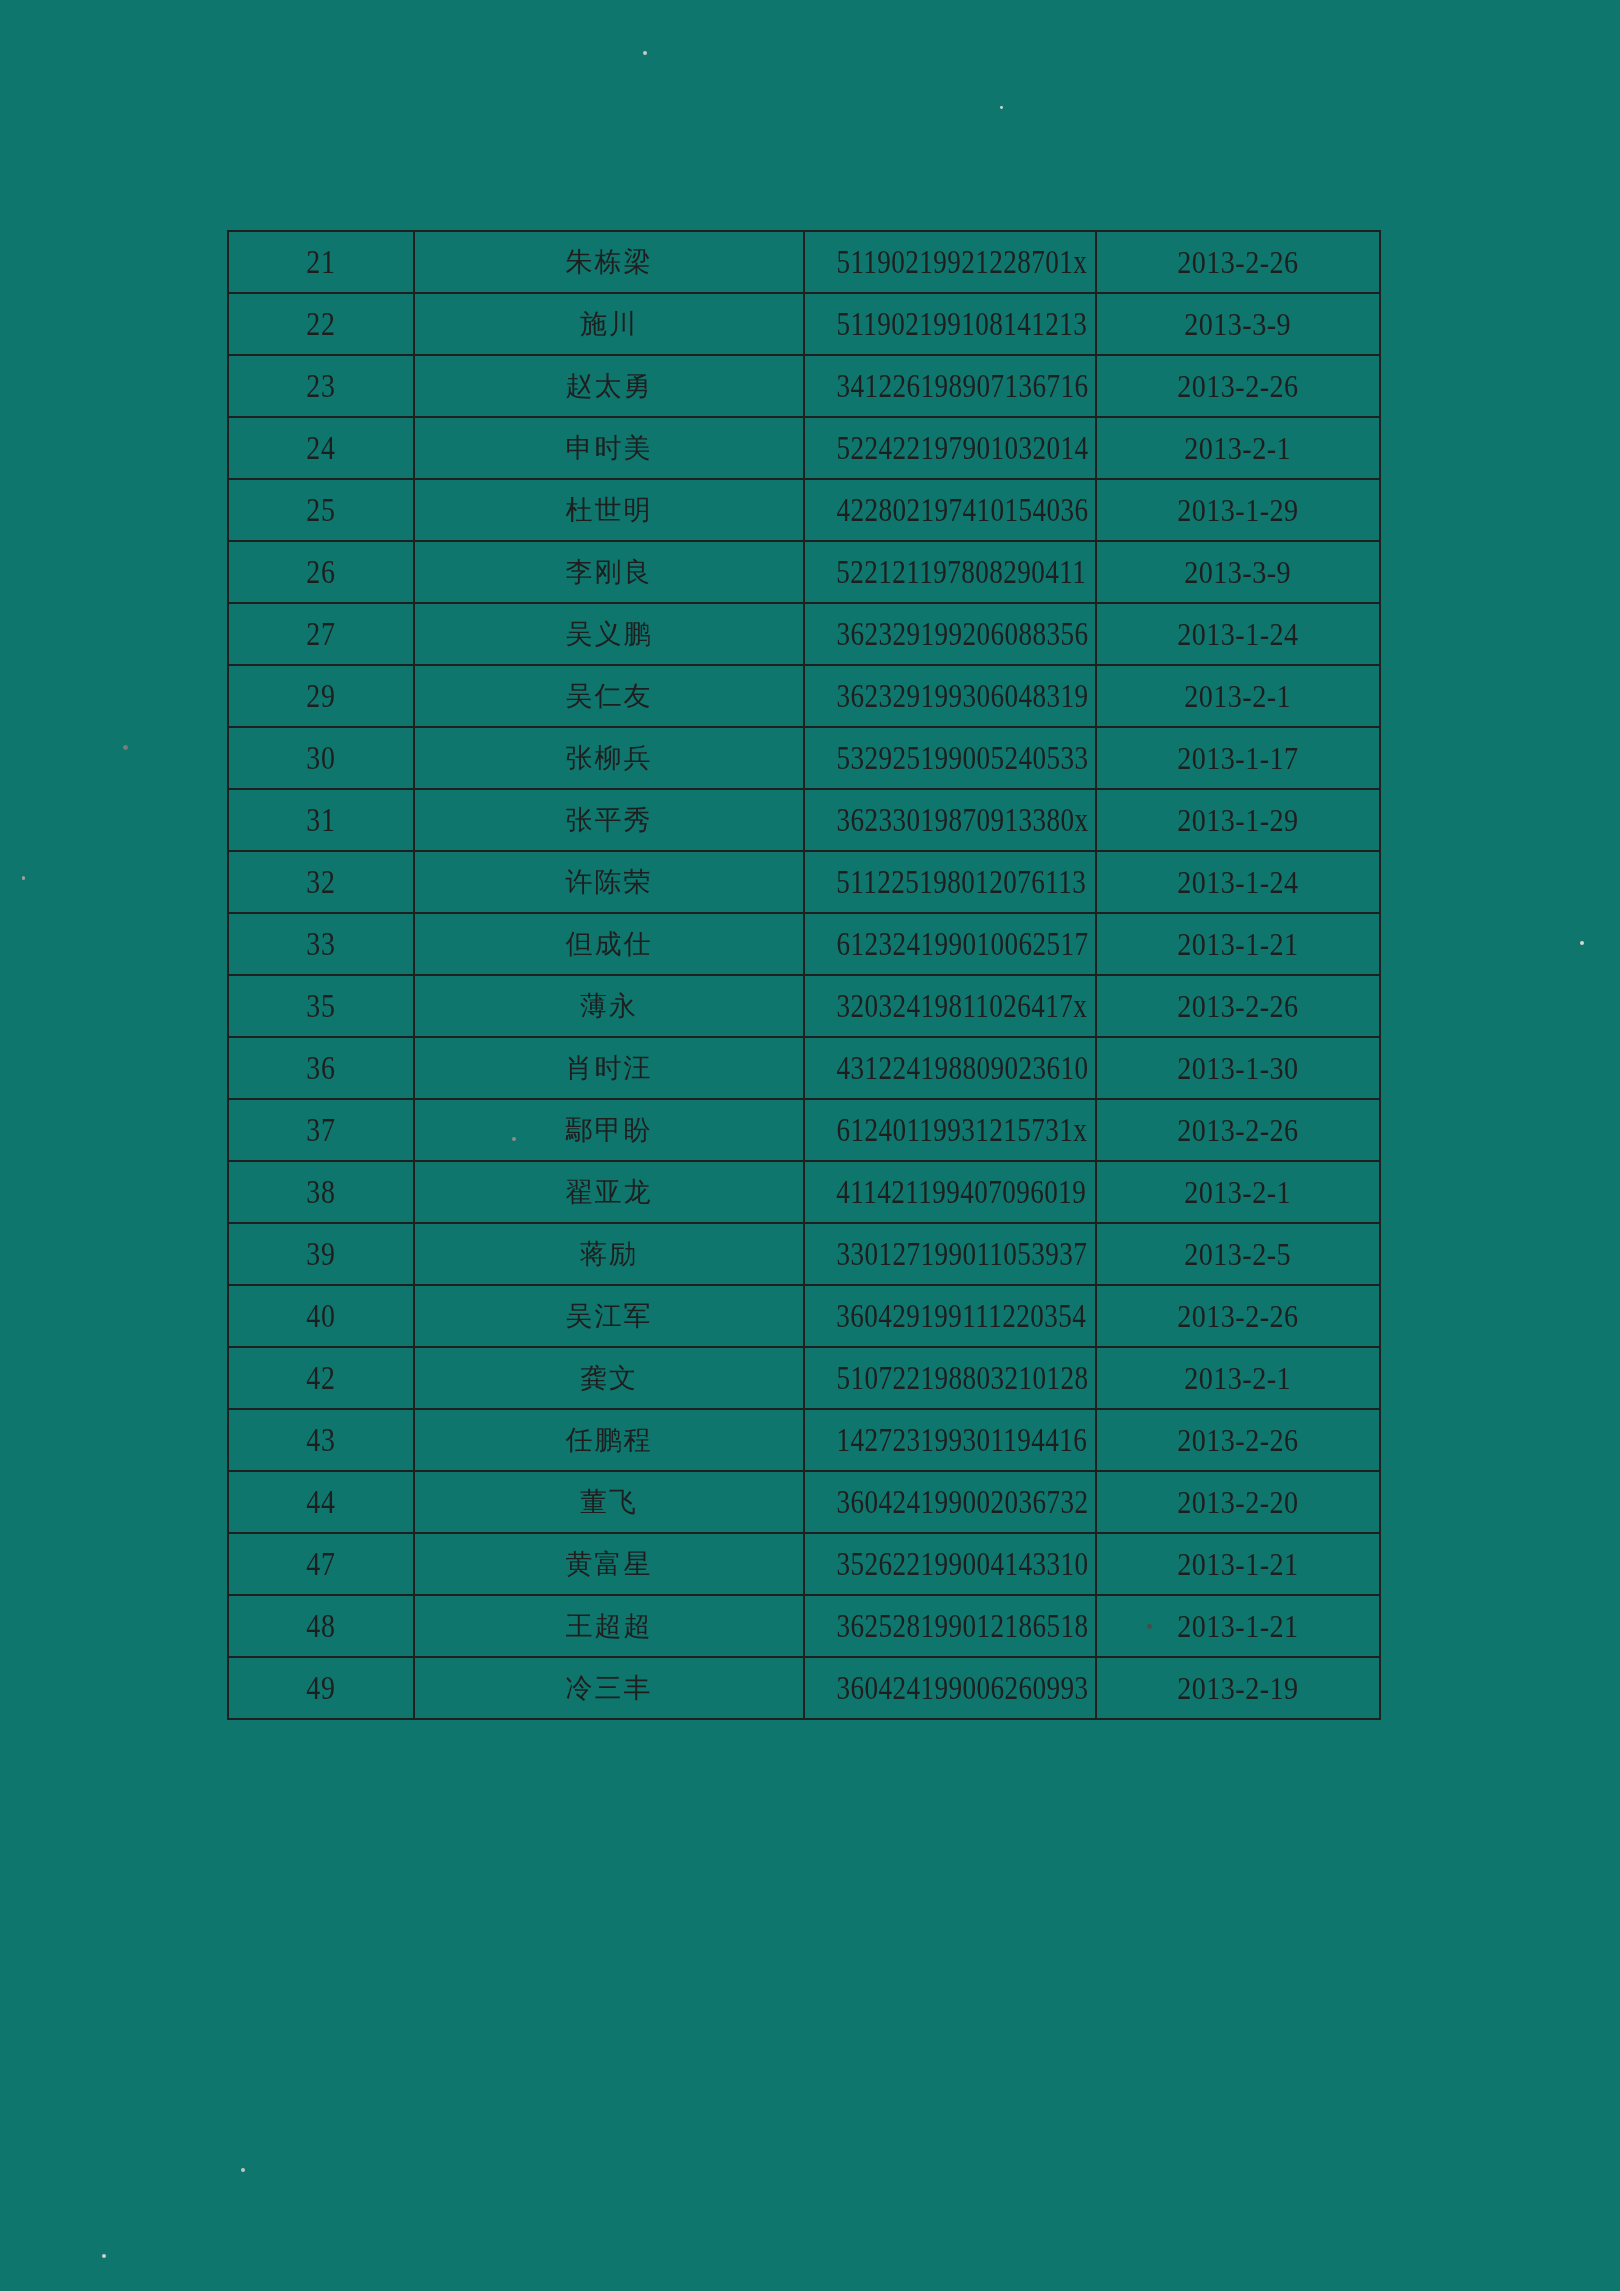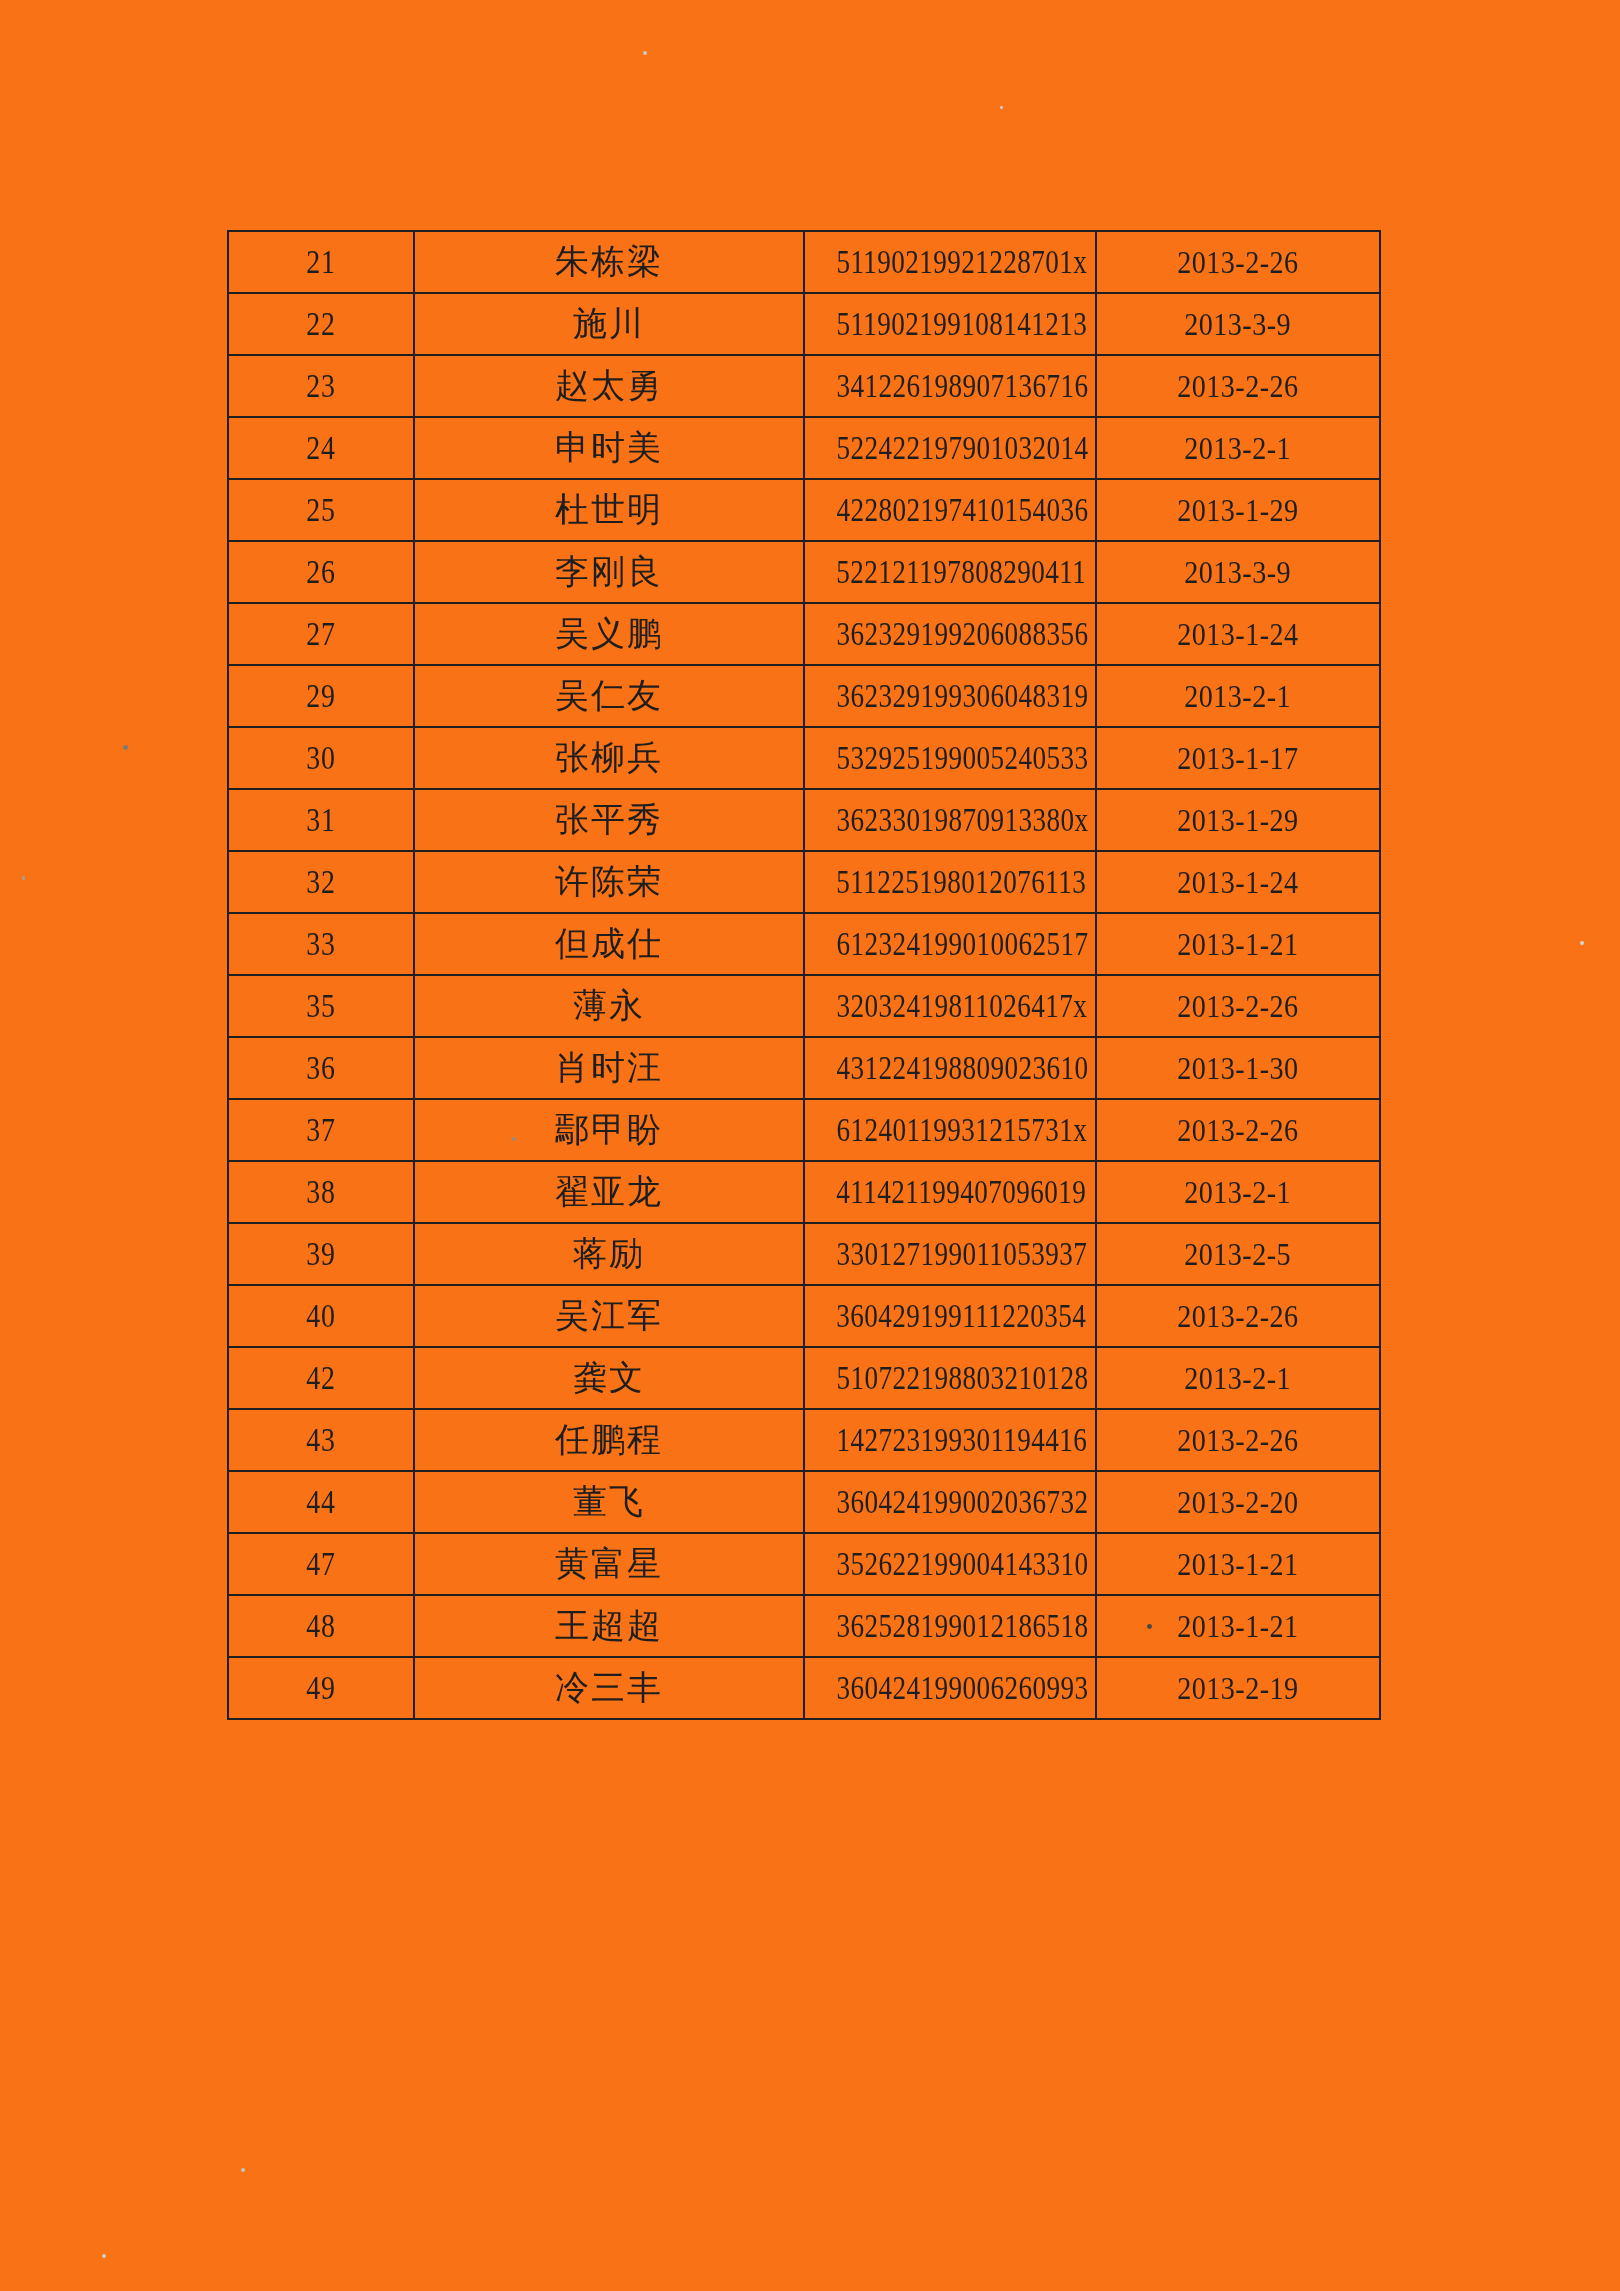--- a/index.html
+++ b/index.html
@@ -5,21 +5,21 @@
   html, body {
     margin: 0;
     padding: 0;
     background: #e8e8e8;
   }
   .page {
     position: relative;
     width: 1620px;
     height: 2292px;
     margin: 0 auto;
-    background: #f97316;
+    background: #0f766e;
     overflow: hidden;
     font-family: "Liberation Serif", "DejaVu Serif", serif;
     color: #1e1e1e;
   }
   table.roster {
     position: absolute;
     left: 227px;
     top: 230px;
     width: 1153px;
     border-collapse: collapse;
@@ -43,21 +43,21 @@
   col.c-date { width: 284px; }
 
   .num-text {
     display: inline-block;
     font-size: 34px;
     letter-spacing: 1px;
     transform: scaleX(0.82);
     transform-origin: center;
   }
   .name-text {
-    font-size: 34px;
+    font-size: 27px;
     letter-spacing: 2px;
   }
   .id-text {
     display: inline-block;
     font-size: 34px;
     letter-spacing: 0.5px;
     transform: scaleX(0.80);
     transform-origin: center;
   }
   .date-text {

